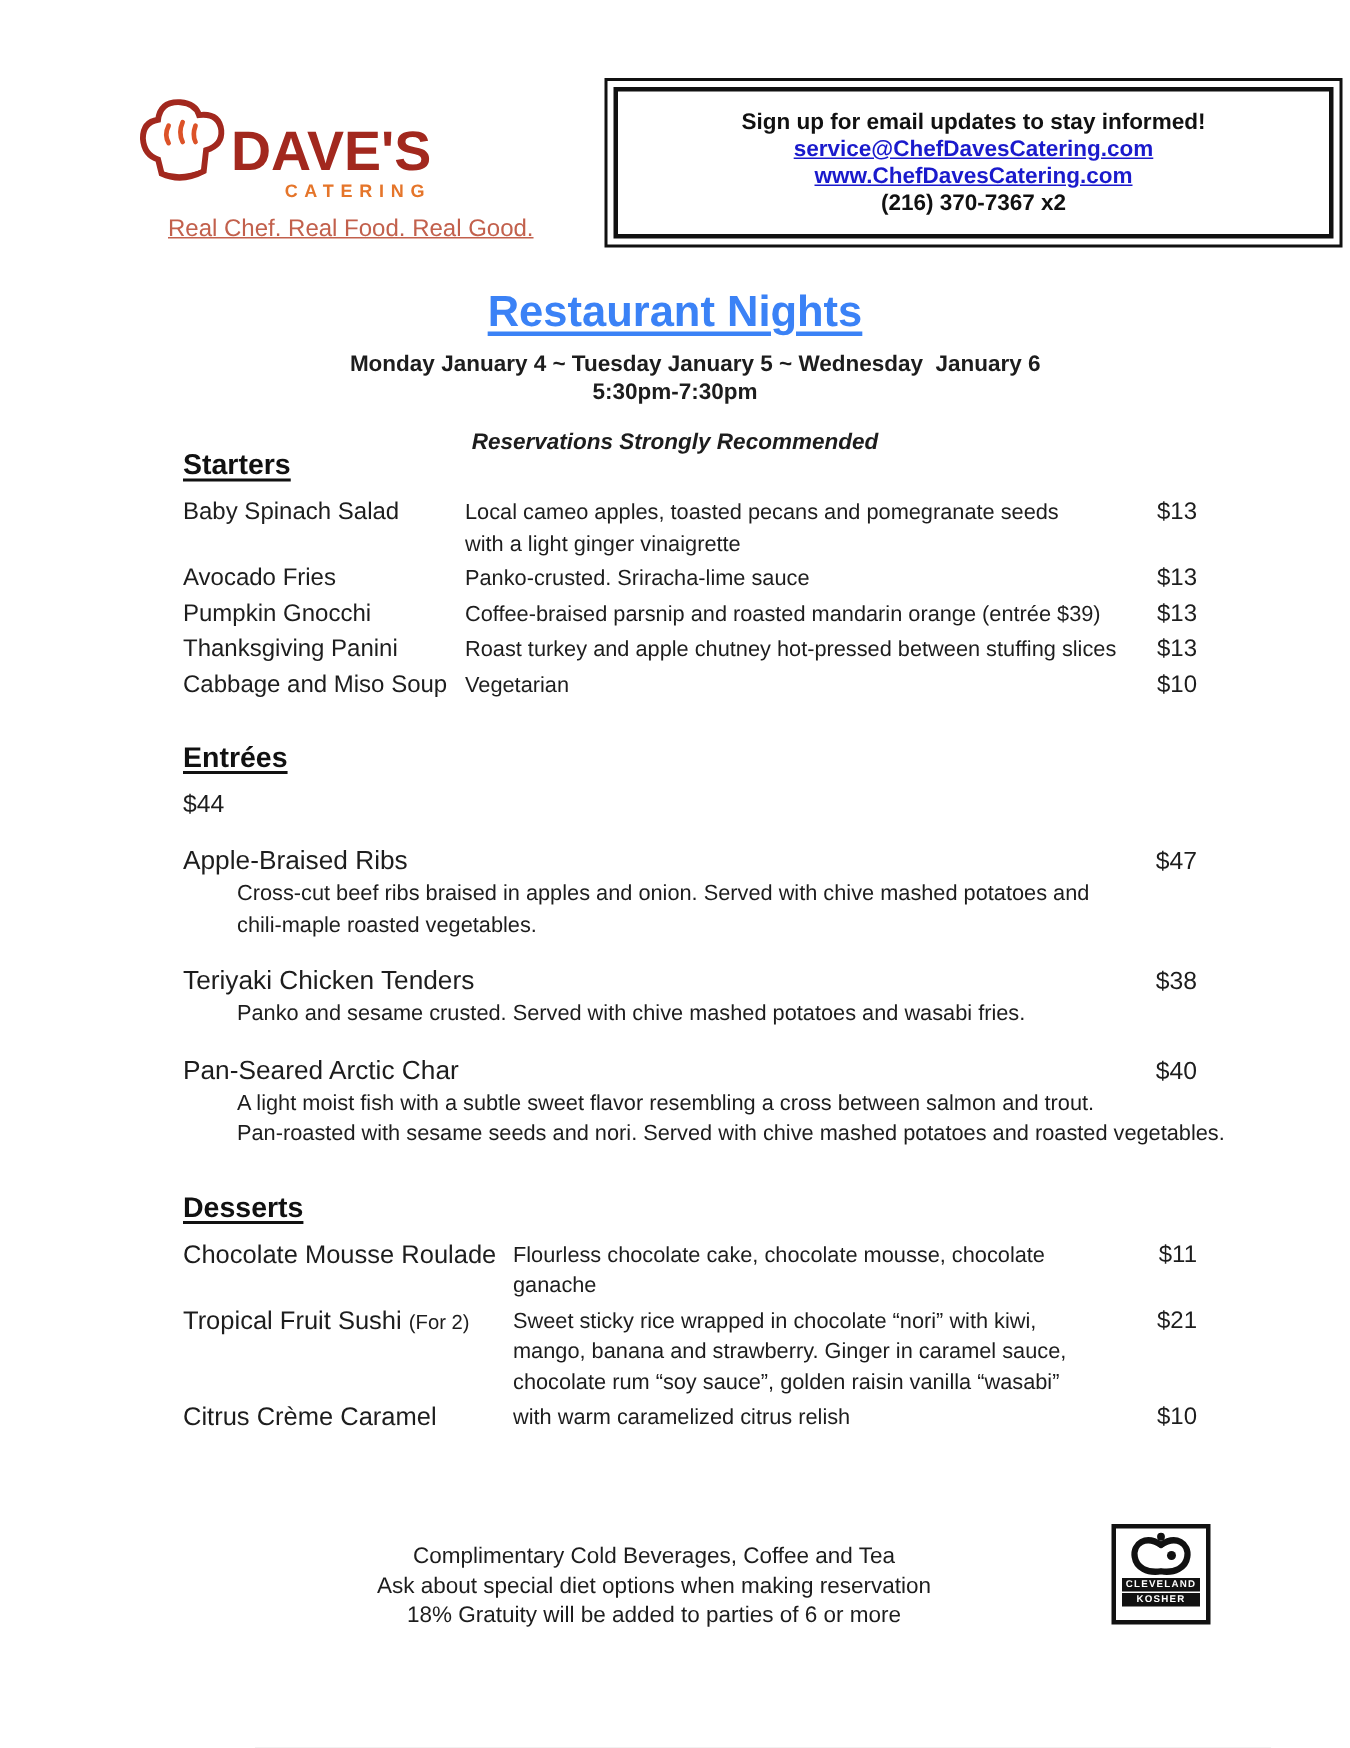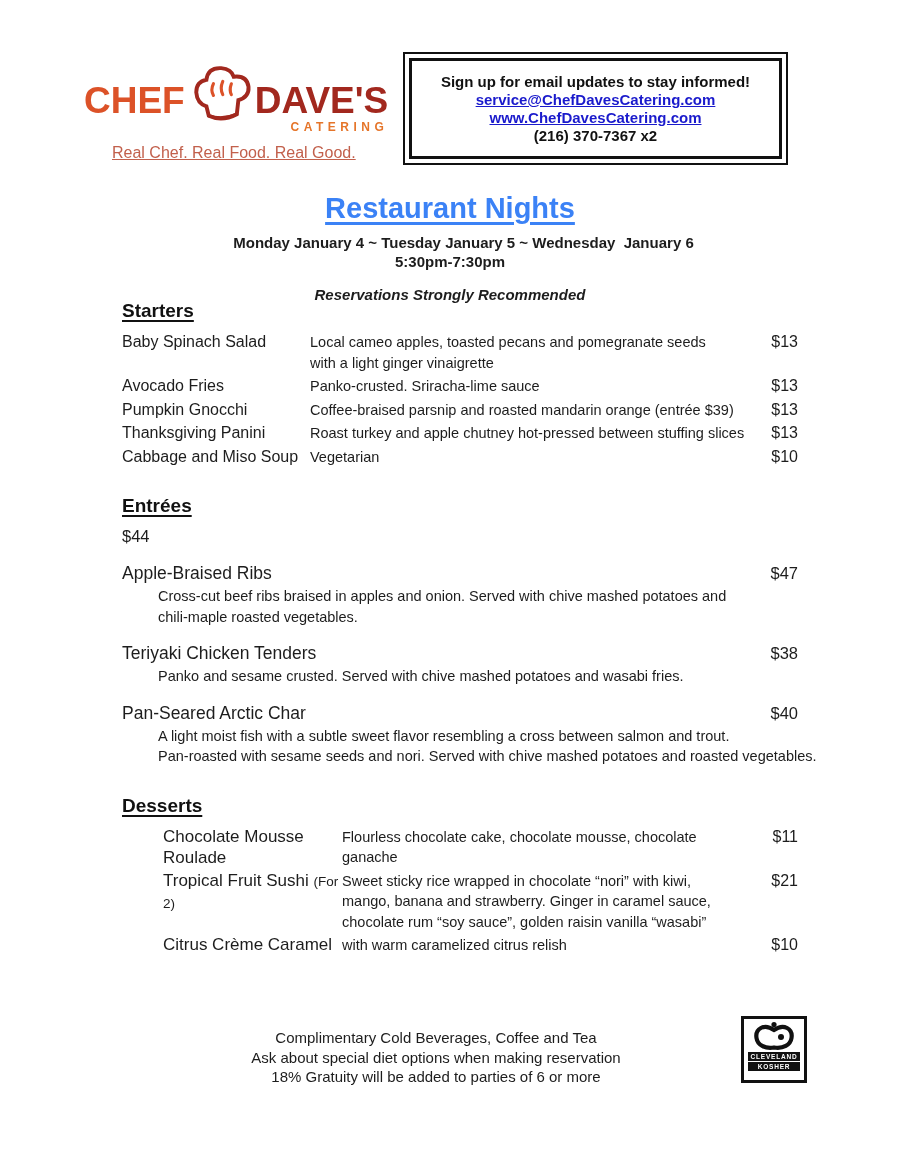--- a/index.html
+++ b/index.html
@@ -15,21 +15,21 @@
   .logo-row { display:flex; align-items:flex-start; }
   .logo-chef { font-size:37px; font-weight:bold; color:#DC5228; letter-spacing:0px; margin-top:22px; }
   .logo-hat { width:82px; height:78px; margin:0 -8px 0 -4px; flex:0 0 auto; }
   .logo-right { display:flex; flex-direction:column; align-items:flex-end; margin-top:22px; }
   .logo-daves { font-size:37px; font-weight:bold; color:#A2281E; }
   .logo-catering { font-size:12px; font-weight:bold; color:#E5752A; letter-spacing:4.5px; margin-top:-2px; }
   .logo-tagline { font-size:16px; color:#C2604C; margin:8px 0 0 28px;text-decoration:underline; }
 
   
   .info-box {
-    position:absolute; left:403px; top:52px; width:385px; height:113px;
+    position:absolute; left:403px; top:52px; width:492px; height:113px;
     border:2px solid #111; padding:4px; background:#fff;
   }
   .info-box-inner {
     border:3px solid #111; width:100%; height:100%;
     display:flex; flex-direction:column; justify-content:center; align-items:center;
     text-align:center; gap:1px;
   }
   .info-heading { font-size:15px; font-weight:bold; color:#111; }
   .info-link { font-size:15px; font-weight:bold; color:#1a1acc; text-decoration:underline; cursor:pointer; }
   .info-phone { font-size:15px; font-weight:bold; color:#111; }
@@ -45,21 +45,21 @@
   
   .menu { position:absolute; left:122px; top:300px; width:676px; }
   .section-heading { font-size:19px; font-weight:bold; color:#111;
     text-decoration:underline; text-decoration-thickness:2px; text-underline-offset:3px;
     margin-bottom:9px; }
   .section { margin-bottom:28px; }
 
   .srow { display:grid; grid-template-columns:188px 1fr 44px; align-items:start; margin-bottom:2px; }
   .drow { display:grid; grid-template-columns:220px 412px 1fr; align-items:start; margin-bottom:2px; }
   .item-name  { font-size:16px; line-height:21px; }
-  .item-name-lg { font-size:17px;margin-left:41px; }
+  .item-name-lg { font-size:17px; }
   .name-suffix { font-size:13.5px; }
   .desc { font-size:14.5px; line-height:20.5px; padding-top:1px; white-space:pre-line; }
   .price { font-size:16px; line-height:21px; text-align:right; }
 
   .entree { margin-bottom:15px; }
   .entree-head { display:flex; justify-content:space-between; align-items:baseline; }
   .entree-name { font-size:17.5px; line-height:23px; }
   .entree-price { font-size:16.5px; }
   .entree-desc { margin-left:36px; margin-top:1px; font-size:14.5px; line-height:20.5px;
     white-space:pre-line; width:670px; }
@@ -79,21 +79,20 @@
     letter-spacing:0.8px; line-height:9px; padding:0 3px; text-align:center;
     font-family:"Liberation Sans", sans-serif; }
 </style>
 </head>
 <body>
 
 <div class="page">
 
   <div class="logo">
     <div class="logo-row">
-      <span class="logo-chef">CHEF</span>
       <svg class="logo-hat" viewBox="0 0 100 100">
         <g fill="none" stroke="#A2281E" stroke-width="5" stroke-linecap="round">
           <path d="M30 62 Q18 58 17 44 Q17 30 30 28 Q32 12 49 13 Q62 14 65 24 Q82 22 84 37 Q85 50 71 54 L69 72 Q50 82 33 74 Z" fill="#ffffff"></path>
           <path d="M33 74 Q50 80 69 72" stroke-width="4"></path>
         </g>
         <g fill="none" stroke="#DC5228" stroke-width="4" stroke-linecap="round">
           <path d="M39 33 q-4 8 0 15"></path>
           <path d="M51 30 q-4 9 0 17"></path>
           <path d="M62 33 q-3 8 0 14"></path>
         </g>

